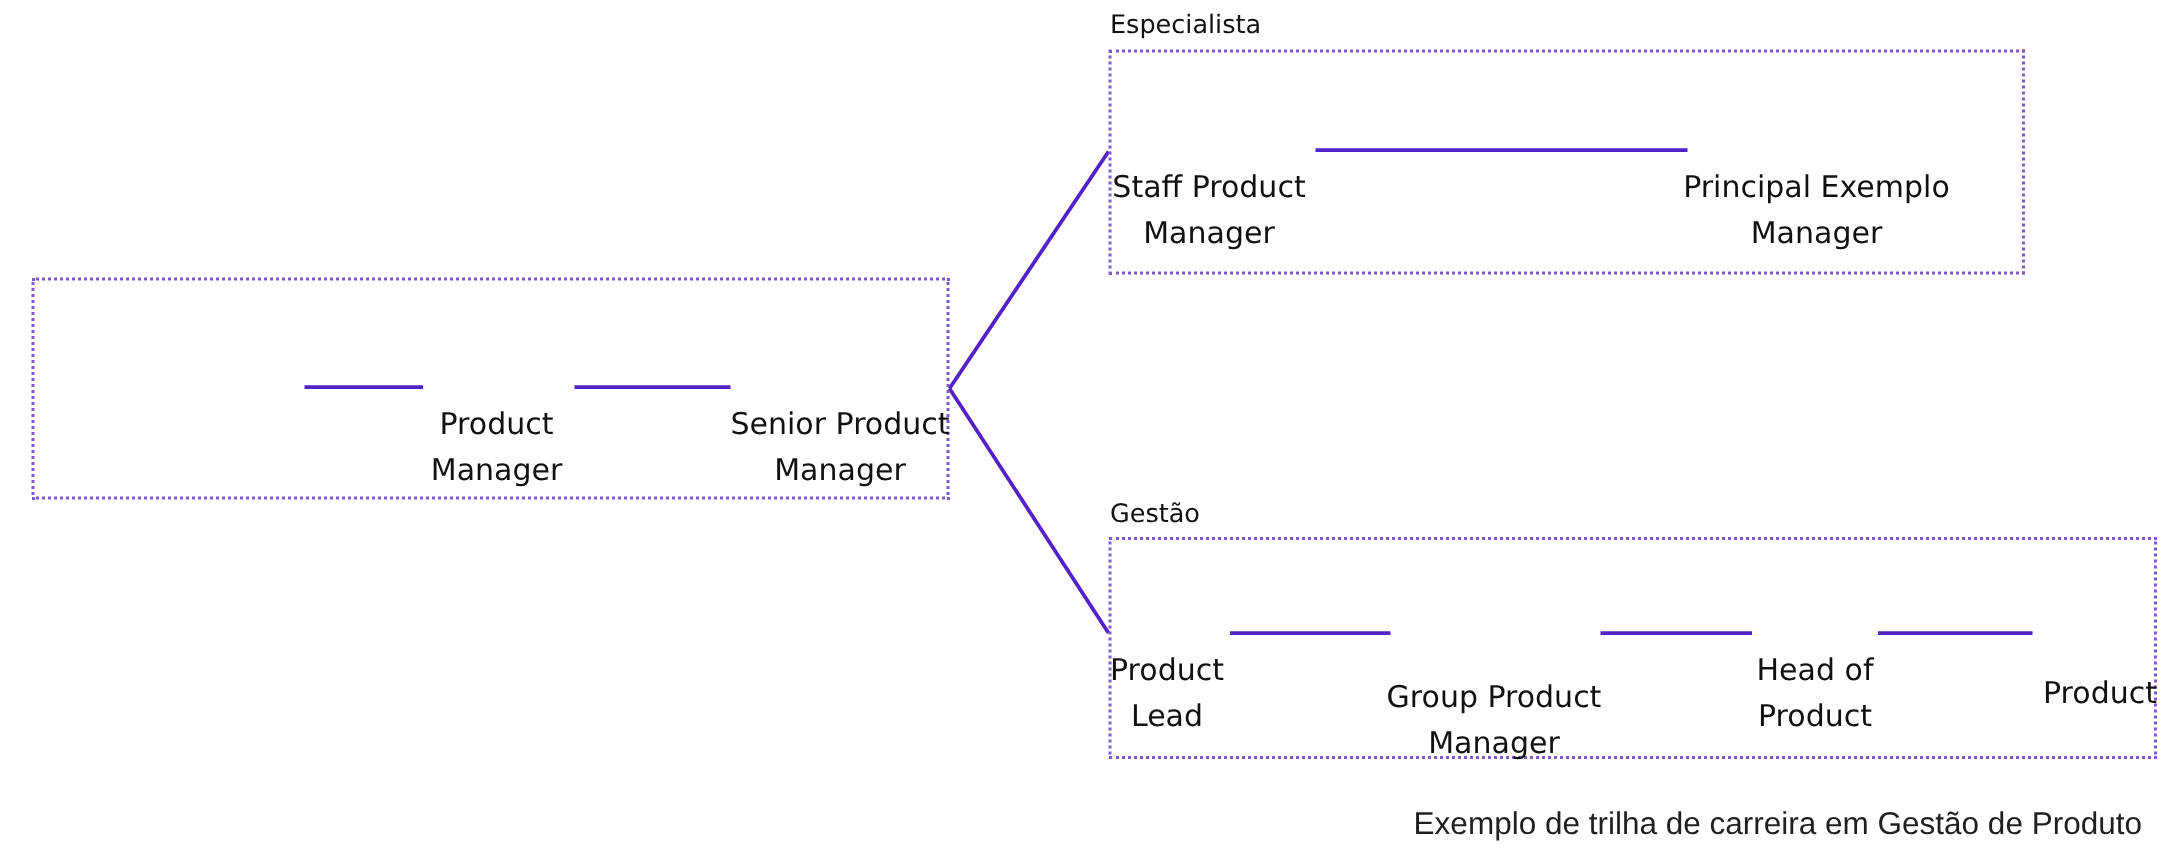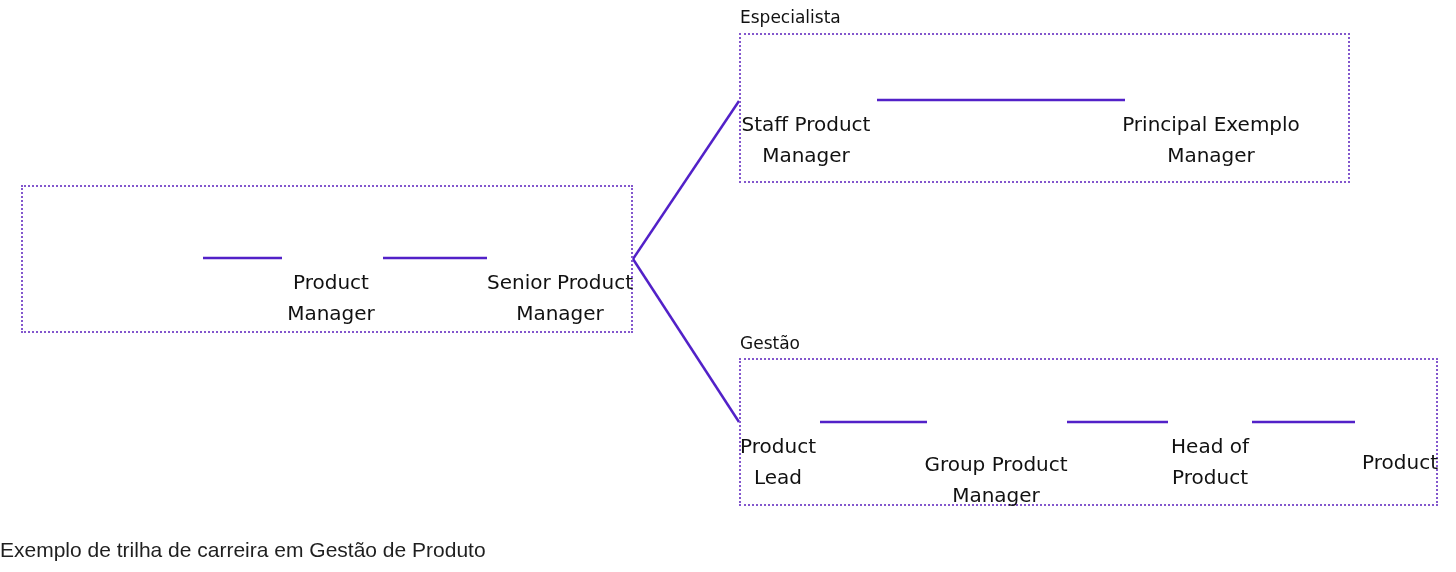--- a/index.html
+++ b/index.html
@@ -45,21 +45,21 @@
     line-height: 31px;
     white-space: pre-line;
     color: var(--text);
     margin-top: 40px;
   }
   .caption {
     position: absolute;
     left: 0;
     top: 538px;
     width: 1428px;
-    text-align: left;
+    text-align: right;
     font-family: "Liberation Sans", sans-serif;
     font-size: 21px;
     color: var(--caption);
   }
 </style>
 </head>
 <body>
 
 <div class="canvas">
 

